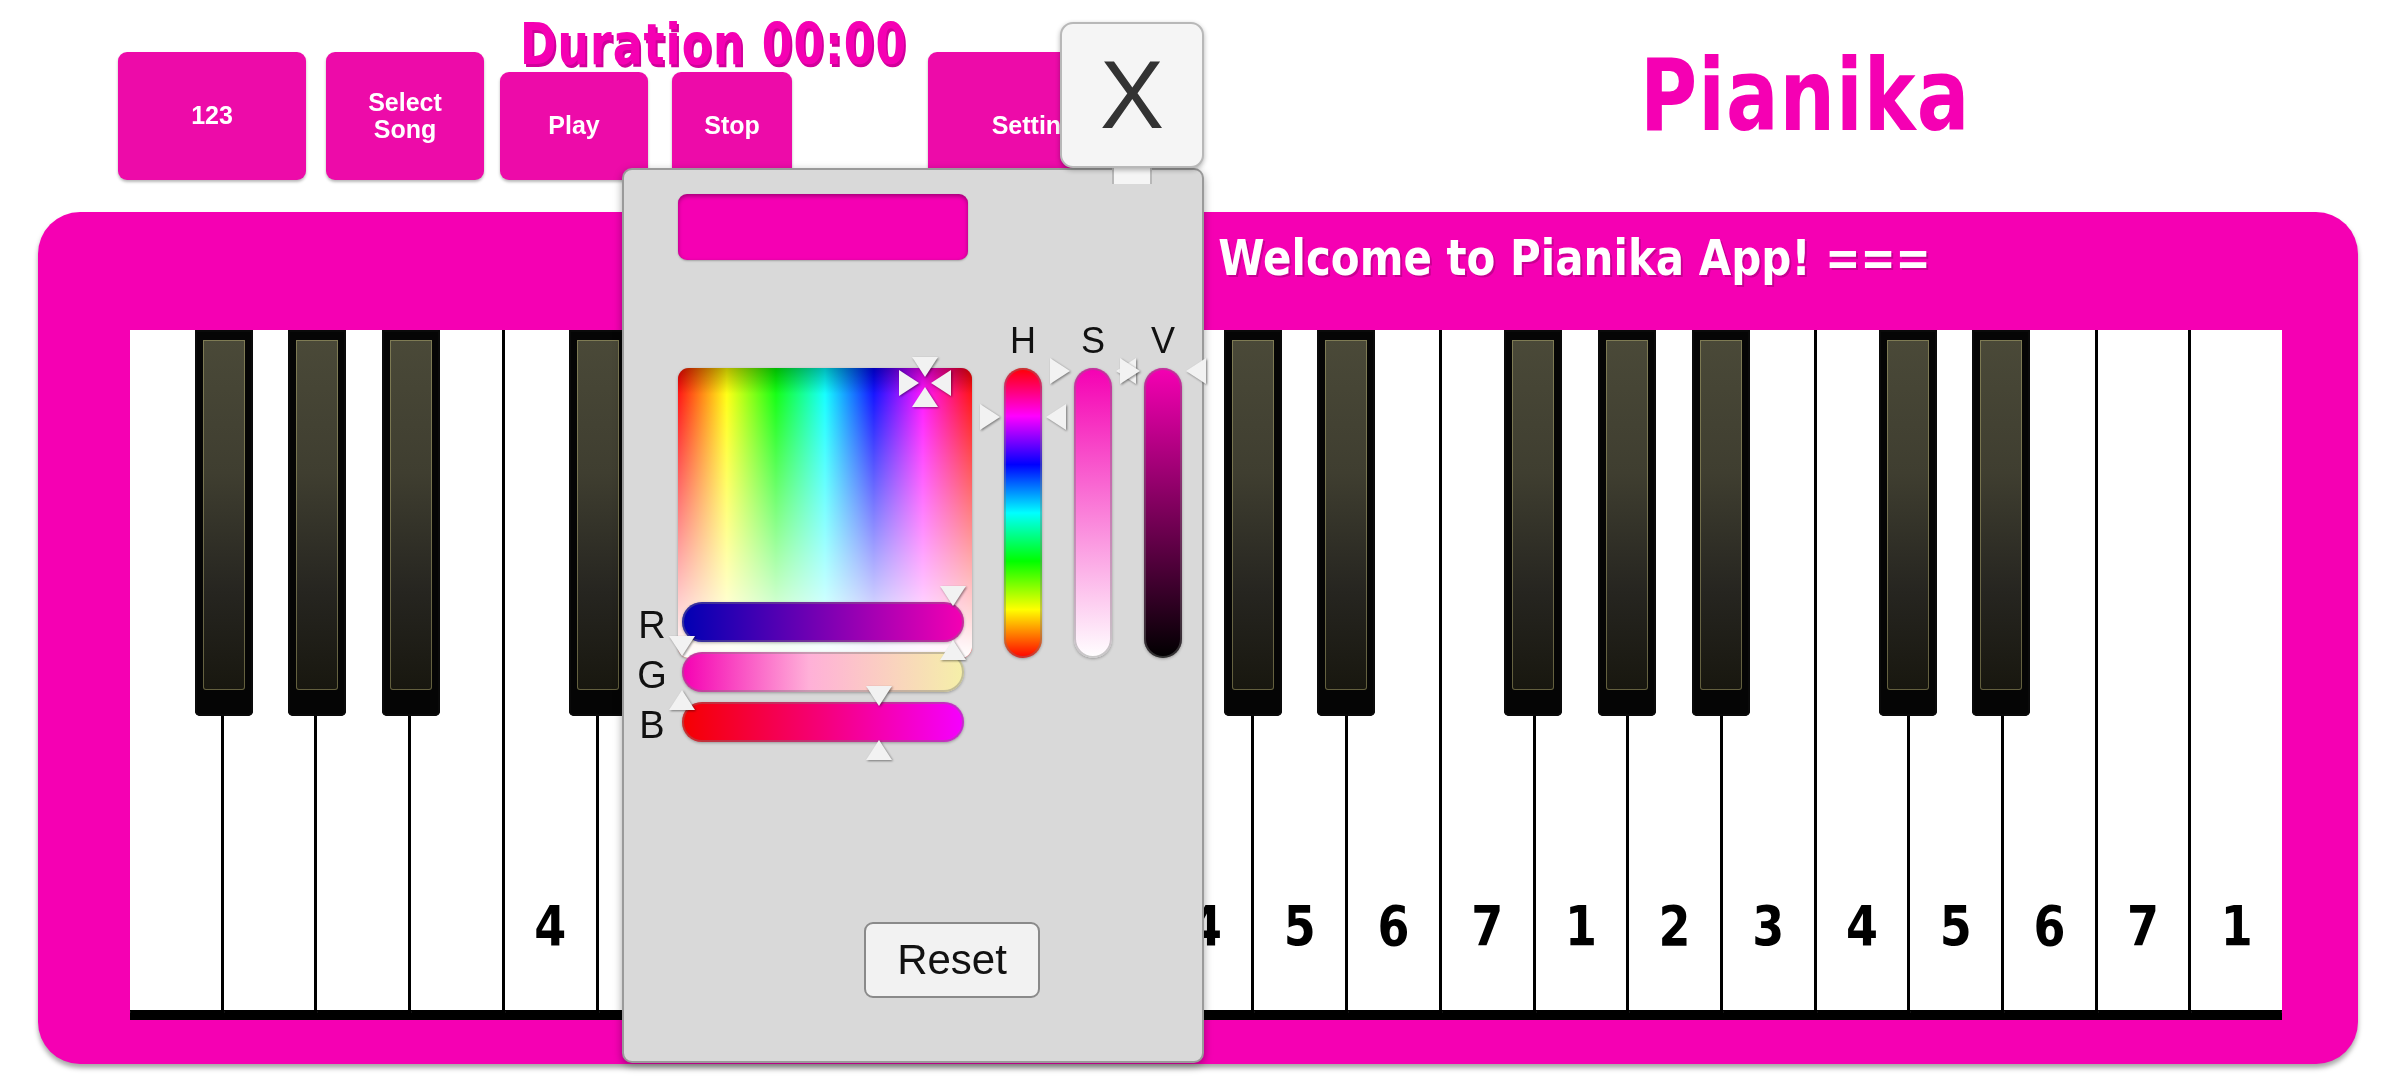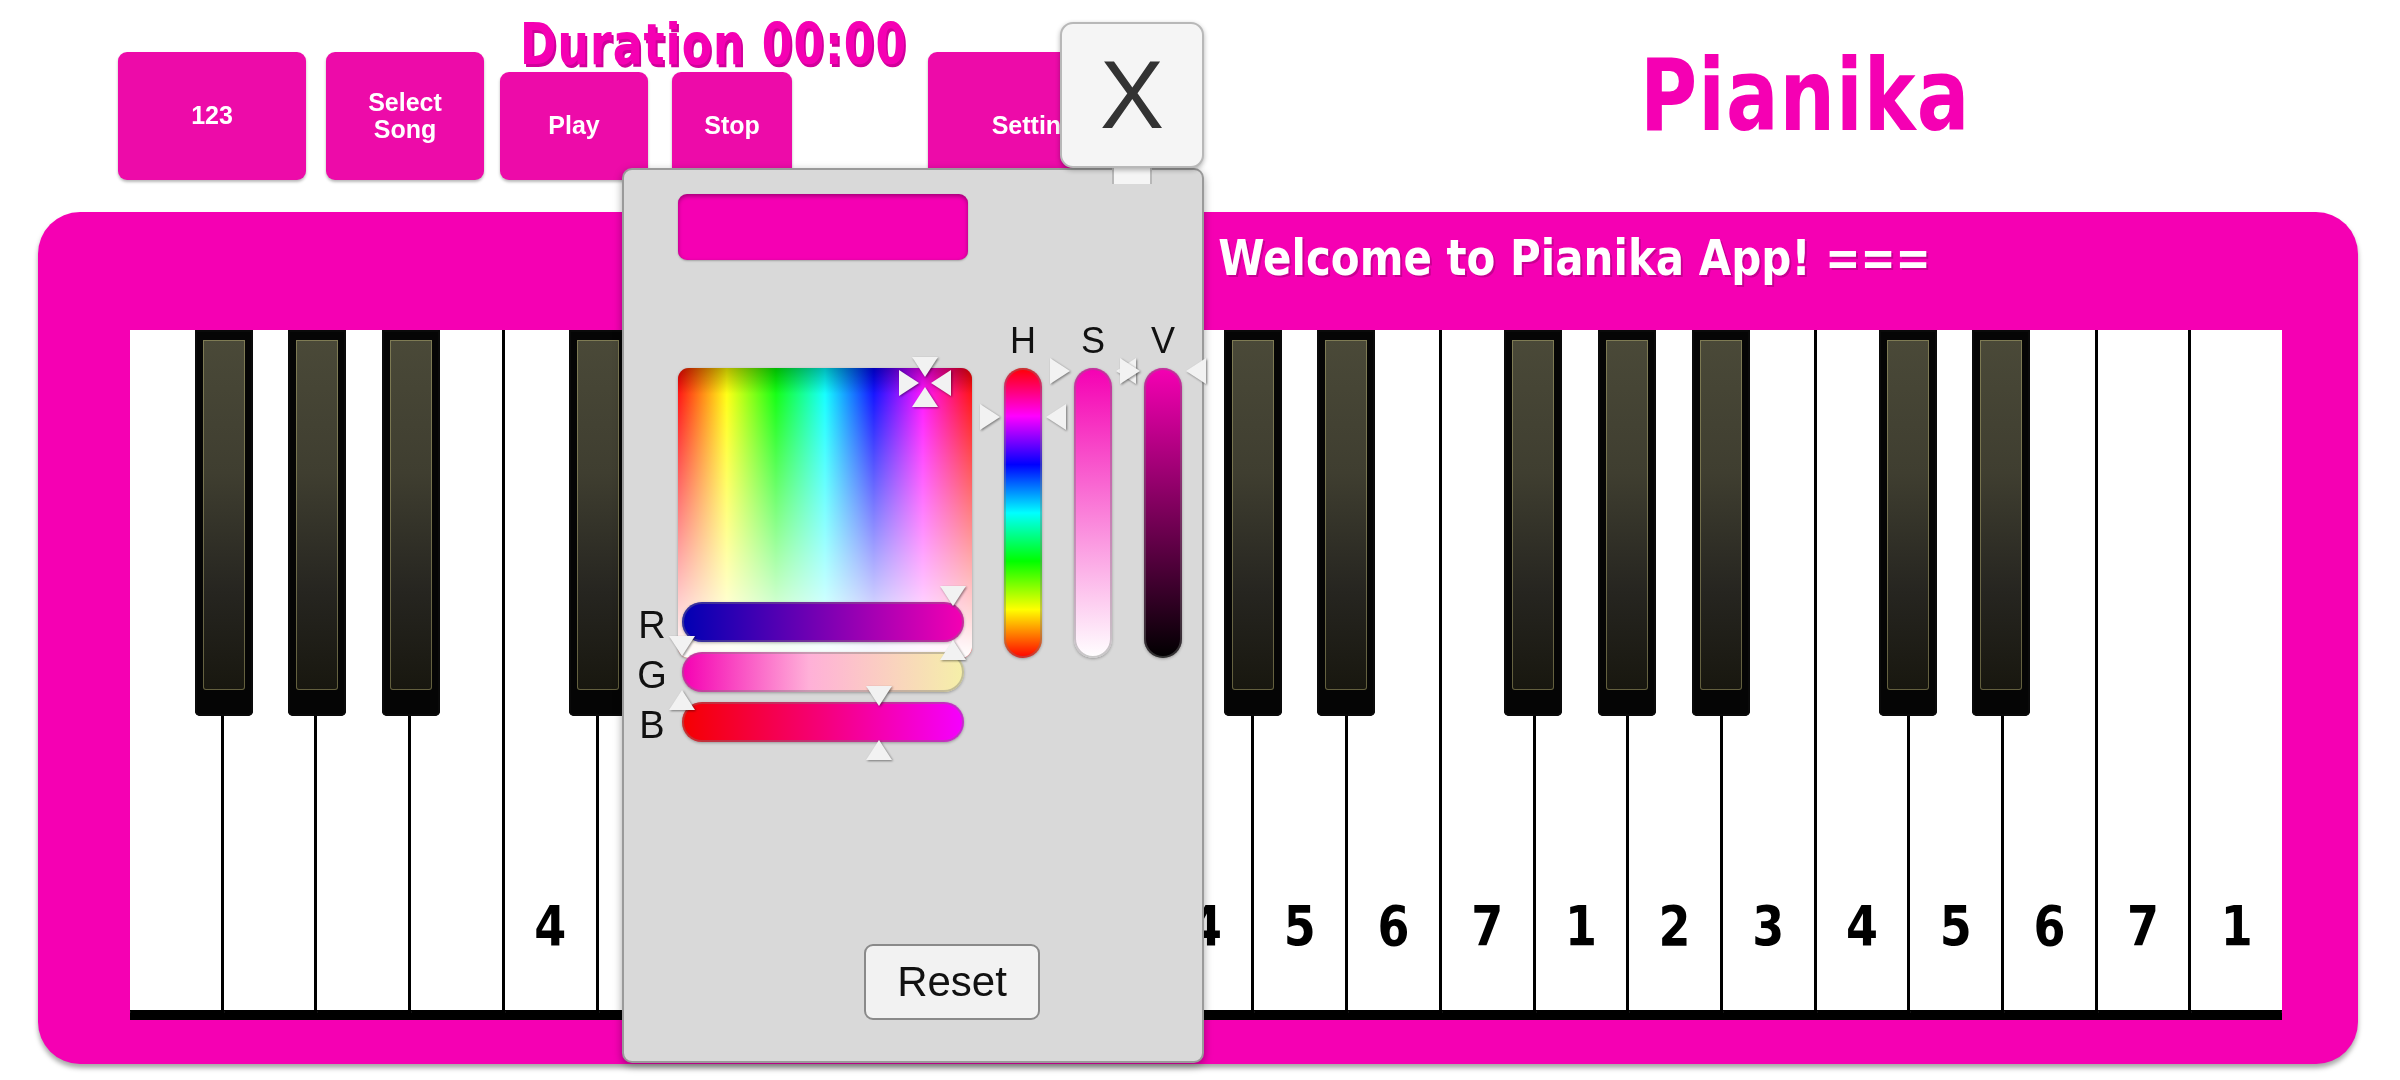--- a/index.html
+++ b/index.html
@@ -190,21 +190,21 @@
     font-family: "Liberation Sans", sans-serif;
     font-size: 38px; color: #111; text-align: center;
   }
   .hslider { position: absolute; left: 58px; width: 282px; height: 40px; border-radius: 20px;
     box-shadow: inset 0 0 0 2px rgba(120,120,120,.4), 0 1px 3px rgba(0,0,0,.3); }
   #r-slider { background: linear-gradient(90deg,#0000b3 0%, #7a00b3 50%, #F500B3 100%); }
   #g-slider { background: linear-gradient(90deg,#F500B3 0%, #ffb0d8 45%, #f5f0a8 100%); }
   #b-slider { background: linear-gradient(90deg,#F50000 0%, #F5007a 50%, #F500ff 100%); }
 
   #reset-btn {
-    position: absolute; left: 240px; top: 774px;
+    position: absolute; left: 240px; top: 752px;
     width: 176px; height: 76px;
     background: #f2f2f2;
     border: 2px solid #8a8a8a;
     border-radius: 9px;
     font-family: "Liberation Sans", sans-serif;
     font-size: 42px; color: #111;
     display: flex; align-items: center; justify-content: center;
     cursor: pointer;
   }
 

